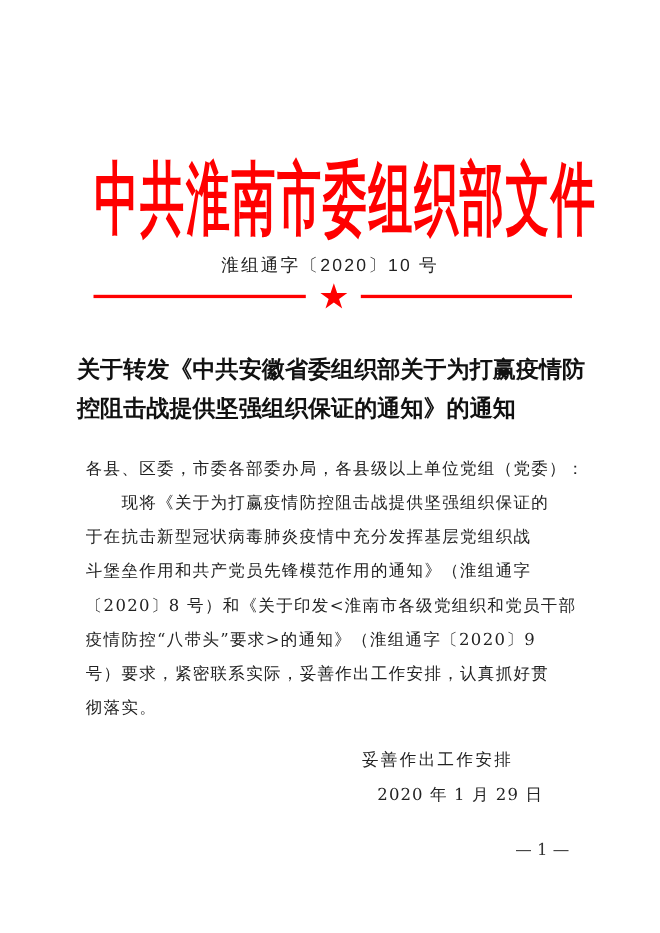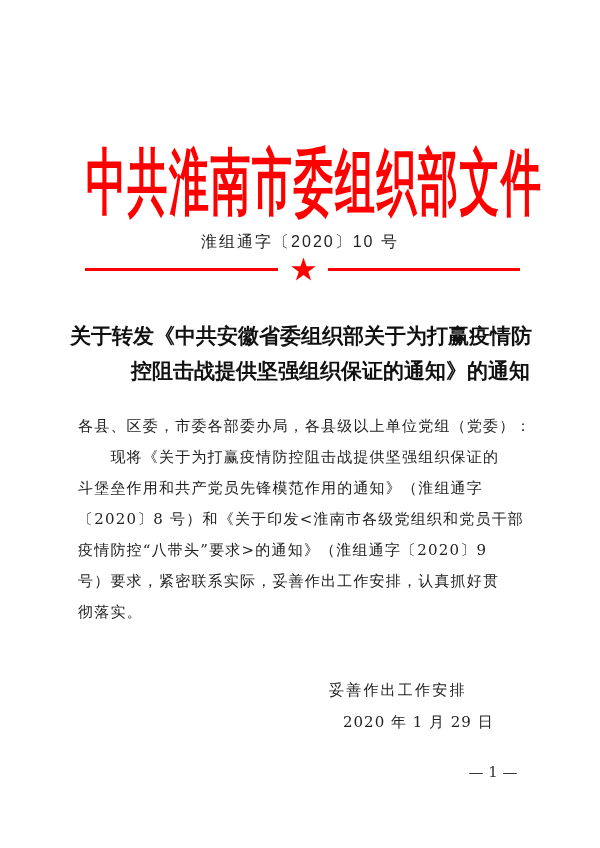--- a/index.html
+++ b/index.html
@@ -26,21 +26,21 @@
   .rule.left { left: 85px; width: 193px; }
   .rule.right { left: 328px; width: 192px; }
   .star {
     position: absolute; left: 291px; top: 257px; width: 25px; height: 24px;
   }
 
   .subject {
     position: absolute; left: 70px; width: 460px; top: 318px;
     font-family: "DejaVu Serif", "Liberation Serif", serif;
     font-weight: bold; color: #111; font-size: 21px; line-height: 35px;
-    text-align: right; white-space: nowrap;
+    text-align: left; white-space: nowrap;
   }
   .subject div { height: 35px; }
 
   .body {
     position: absolute; left: 78px; width: 442px; top: 411px;
     font-family: "DejaVu Serif", "Liberation Serif", serif;
     color: #222; font-size: 15px; line-height: 31px;
   }
   .body .line { height: 31px; white-space: nowrap; letter-spacing: 1.2px; }
 
@@ -78,20 +78,21 @@
   <div class="rule right"></div>
 
   <div class="subject">
     <div>关于转发《中共安徽省委组织部关于为打赢疫情防</div>
     <div>控阻击战提供坚强组织保证的通知》的通知</div>
   </div>
 
   <div class="body">
     <div class="line">各县、区委，市委各部委办局，各县级以上单位党组（党委）：</div>
     <div class="line">　　现将《关于为打赢疫情防控阻击战提供坚强组织保证的</div>
+    <div class="line">于在抗击新型冠状病毒肺炎疫情中充分发挥基层党组织战</div>
     <div class="line">斗堡垒作用和共产党员先锋模范作用的通知》（淮组通字</div>
     <div class="line">〔2020〕8 号）和《关于印发&lt;淮南市各级党组织和党员干部</div>
     <div class="line">疫情防控“八带头”要求&gt;的通知》（淮组通字〔2020〕9</div>
     <div class="line">号）要求，紧密联系实际，妥善作出工作安排，认真抓好贯</div>
     <div class="line">彻落实。</div>
   </div>
 
   <div class="signature">妥善作出工作安排</div>
   <div class="date">2020 年 1 月 29 日</div>
 

